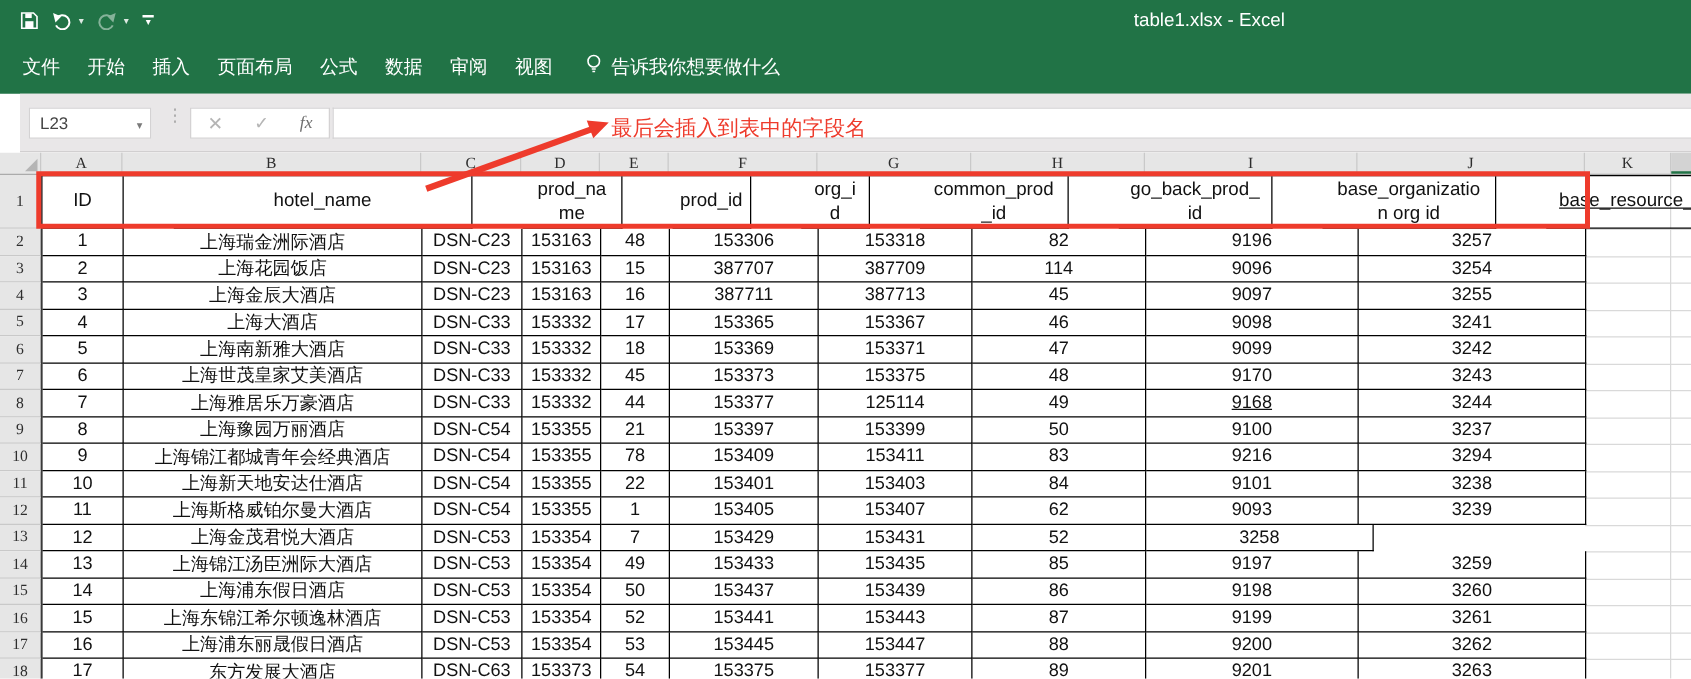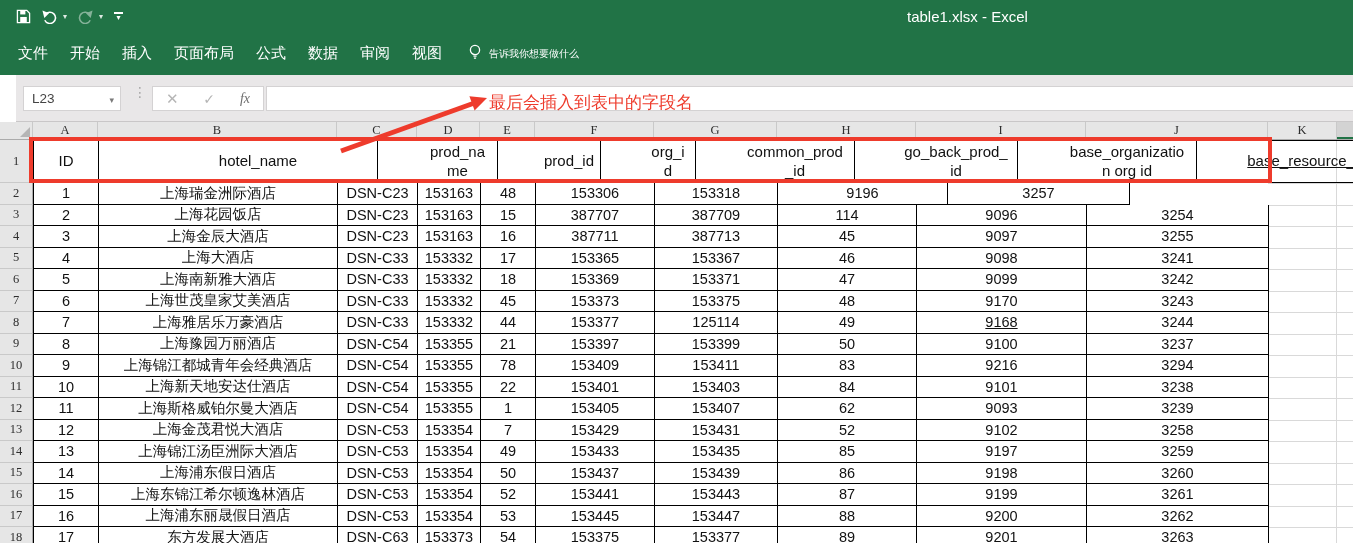--- a/index.html
+++ b/index.html
@@ -14,21 +14,21 @@
   .dim { opacity:.45; }
   .qatbar { display:flex; flex-direction:column; align-items:center; width:11px; }
   .qatbar .bar { width:9px; border-top:2px solid #fff; margin-bottom:1px; }
   .qatbar .caret { color:#fff; font-size:8px; line-height:6px; }
   .wintitle { position:absolute; left:907px; top:8px; color:#fff; font-size:15px; white-space:nowrap; }
 
   
   .tabsrow { position:absolute; left:0; top:32px; width:1353px; height:43px; background:#217346;
              display:flex; align-items:center; padding-left:7px; }
   .rtab { color:#fff; font-size:15px; padding:0 11px; white-space:nowrap; cursor:default; }
-  .tellme { display:flex; align-items:center; color:#fff; font-size:10px; margin-left:15px; gap:7px; white-space:nowrap; }
+  .tellme { display:flex; align-items:center; color:#fff; font-size:15px; margin-left:15px; gap:7px; white-space:nowrap; }
 
   
   .fbar { position:absolute; left:0; top:75px; width:1353px; height:47px; background:#e9e7e8;
           border-bottom:1px solid #c9c7c8;margin-left:16px; }
   .namebox { position:absolute; left:7px; top:11px; width:98px; height:25px; background:#fff;
              border:1px solid #d4d2d3; font-size:13.5px; color:#444; display:flex; align-items:center; padding-left:8px; }
   .namebox .caret { position:absolute; right:6px; top:8px; color:#7a7a7a; font-size:9px; }
   .dots { position:absolute; left:117px; top:14px; color:#a8a8a8; font-size:14px; line-height:6px; }
   .fxbox { position:absolute; left:136px; top:11px; width:112px; height:25px; background:#fff;
            border:1px solid #d4d2d3; display:flex; align-items:center; justify-content:space-between; padding:0 13px; }
@@ -211,20 +211,21 @@
         <div class="tcell" style="width: 182px;">base_resource_area_id</div>
       </div>
       <div class="trow" style="height: 21.5px;">
         <div class="tcell" style="width: 65px;">1</div>
         <div class="tcell" style="width: 239px;">上海瑞金洲际酒店</div>
         <div class="tcell" style="width: 80px;">DSN-C23</div>
         <div class="tcell" style="width: 63px;">153163</div>
         <div class="tcell" style="width: 55px;">48</div>
         <div class="tcell" style="width: 119px;">153306</div>
         <div class="tcell" style="width: 123px;">153318</div>
+        <div class="tcell" style="width: 139px;">82</div>
         <div class="tcell" style="width: 170px;">9196</div>
         <div class="tcell" style="width: 182px;">3257</div>
       </div>
       <div class="trow" style="height: 21.5px;">
         <div class="tcell" style="width: 65px;">2</div>
         <div class="tcell" style="width: 239px;">上海花园饭店</div>
         <div class="tcell" style="width: 80px;">DSN-C23</div>
         <div class="tcell" style="width: 63px;">153163</div>
         <div class="tcell" style="width: 55px;">15</div>
         <div class="tcell" style="width: 119px;">387707</div>
@@ -343,21 +344,20 @@
       </div>
       <div class="trow" style="height: 21.5px;">
         <div class="tcell" style="width: 65px;">12</div>
         <div class="tcell" style="width: 239px;">上海金茂君悦大酒店</div>
         <div class="tcell" style="width: 80px;">DSN-C53</div>
         <div class="tcell" style="width: 63px;">153354</div>
         <div class="tcell" style="width: 55px;">7</div>
         <div class="tcell" style="width: 119px;">153429</div>
         <div class="tcell" style="width: 123px;">153431</div>
         <div class="tcell" style="width: 139px;">52</div>
-        <div class="tcell" style="width: 170px;">9102</div>
         <div class="tcell" style="width: 182px;">3258</div>
       </div>
       <div class="trow" style="height: 21.5px;">
         <div class="tcell" style="width: 65px;">13</div>
         <div class="tcell" style="width: 239px;">上海锦江汤臣洲际大酒店</div>
         <div class="tcell" style="width: 80px;">DSN-C53</div>
         <div class="tcell" style="width: 63px;">153354</div>
         <div class="tcell" style="width: 55px;">49</div>
         <div class="tcell" style="width: 119px;">153433</div>
         <div class="tcell" style="width: 123px;">153435</div>

